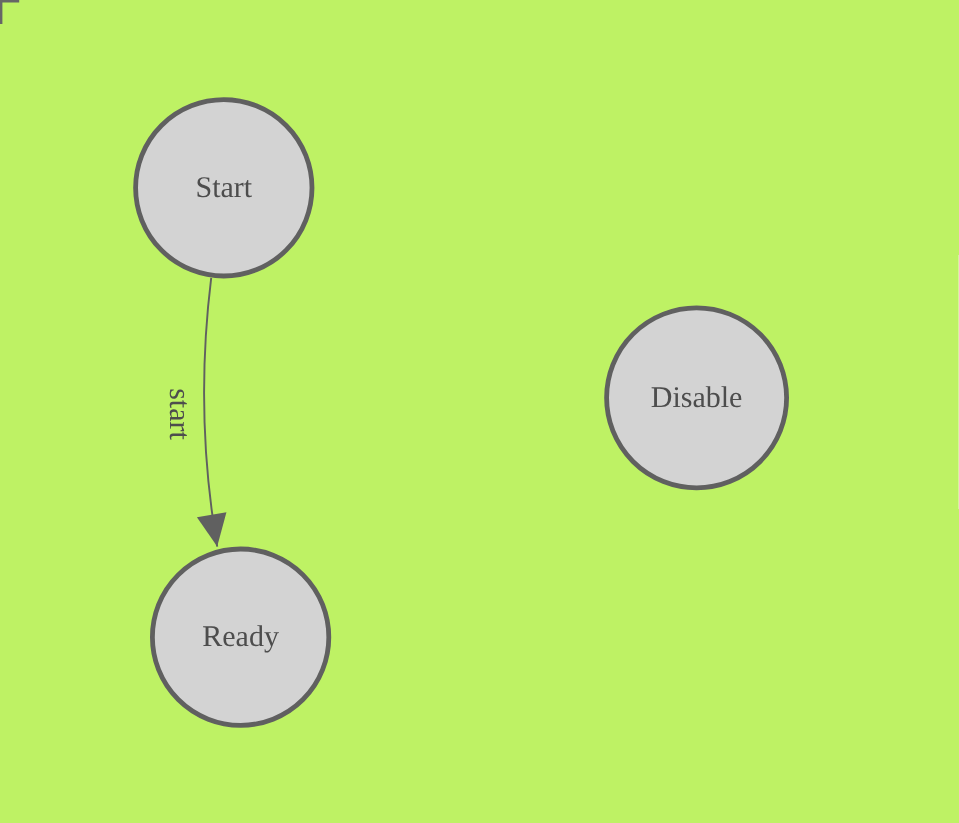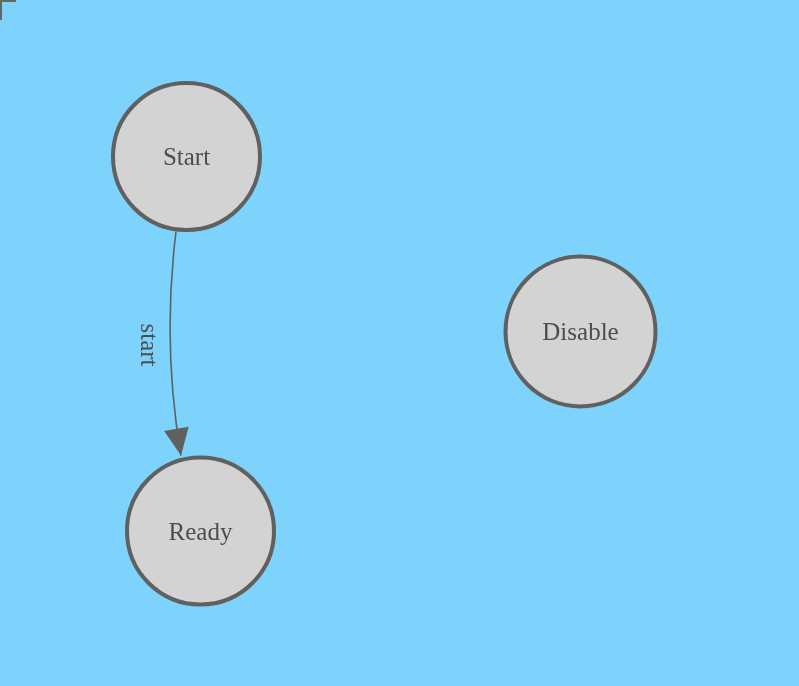--- a/index.html
+++ b/index.html
@@ -4,21 +4,21 @@
 <style>
   html, body {
     margin: 0;
     padding: 0;
     background: #ffffff;
   }
   .canvas-wrap {
     position: relative;
     width: 799px;
     height: 686px;
-    background: #7dd3fc;
+    background: #bef264;
     overflow: hidden;
   }
   svg.diagram {
     display: block;
     width: 799px;
     height: 686px;
   }
   svg.diagram text {
     font-family: "Liberation Serif", "DejaVu Serif", serif;
     font-size: 25px;

